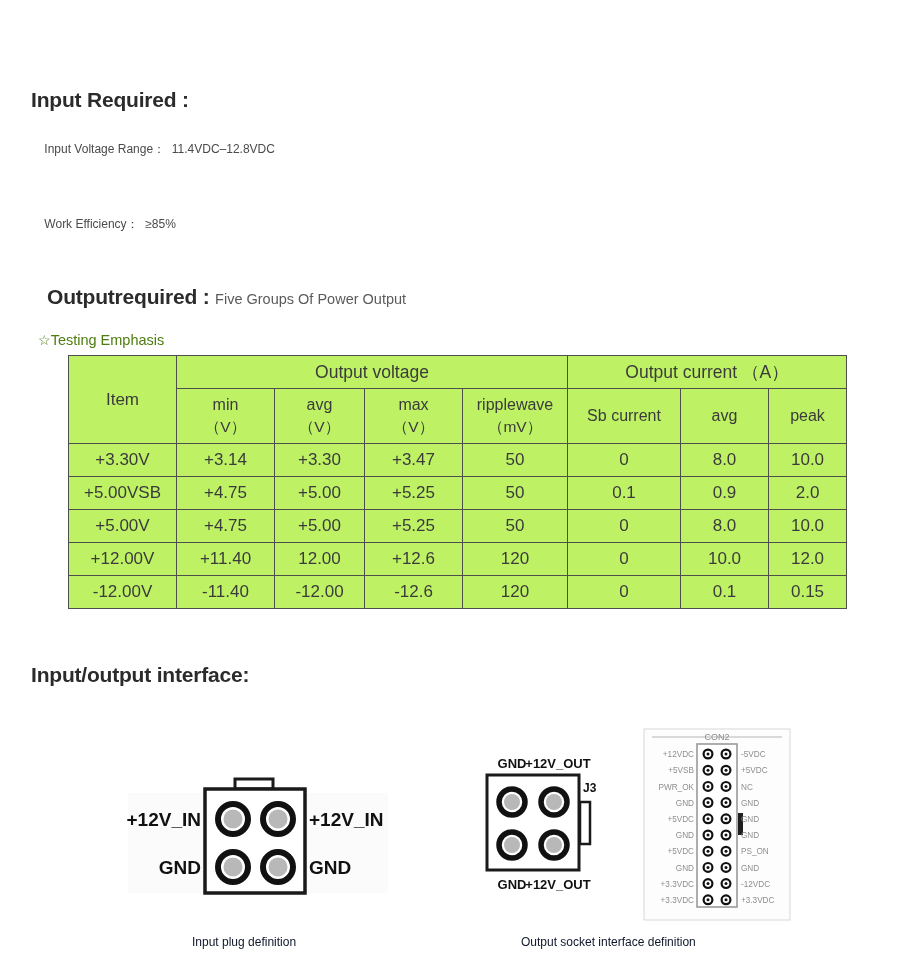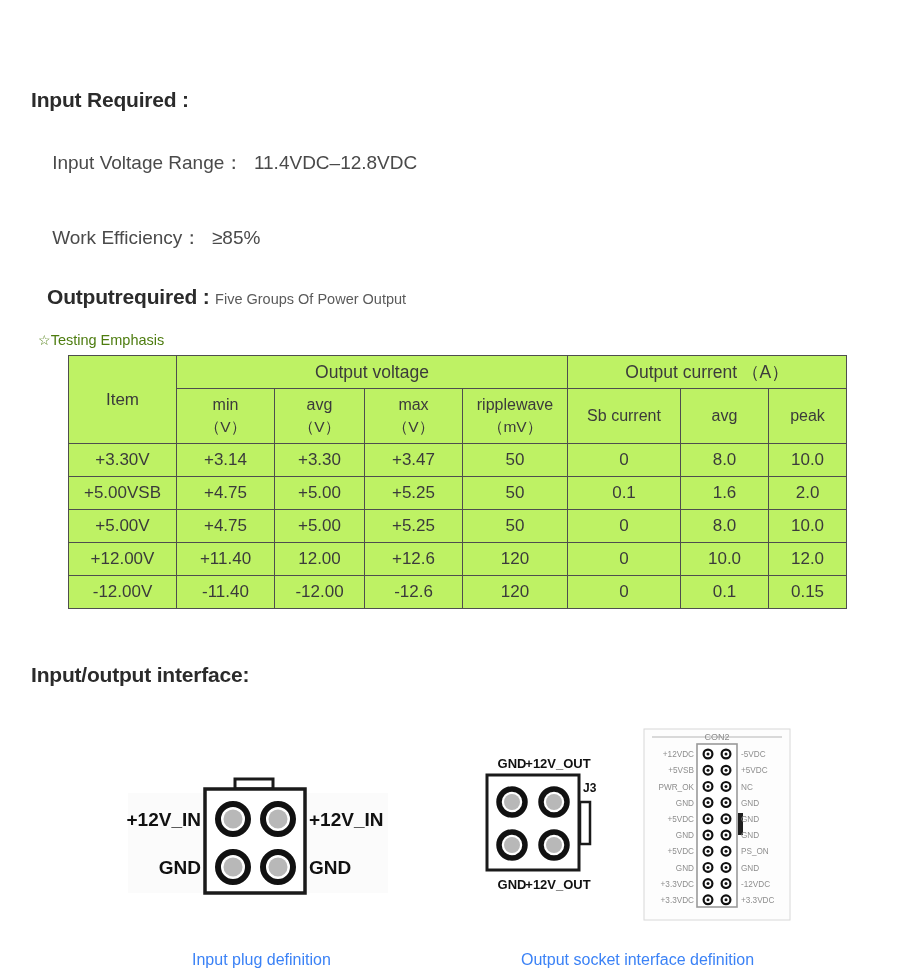--- a/index.html
+++ b/index.html
@@ -31,22 +31,22 @@
   }
 
   #input-required-heading { position: absolute; left: 31px; top: 80px; margin-top: 8px; }
   #output-required-heading { position: absolute; left: 31px; top: 285px; margin-left: 16px; }
   #io-interface-heading { position: absolute; left: 31px; top: 663px; }
 
   
   #spec-list {
     position: absolute;
     left: 31px;
-    top: 125px;
-    font-size: 19px;
+    top: 112px;
+    font-size: 12px;
     color: #4a4a4a;
     line-height: 25px;
   }
   .spec-row { white-space: pre; }
   .spec-label { }
   .spec-value { }
 
   
   #testing-emphasis {
     position: absolute;
@@ -99,24 +99,23 @@
   #diagrams {
     position: absolute;
     left: 0;
     top: 705px;
     width: 910px;
     height: 255px;
   }
 
   .caption {
     position: absolute;
-    font-size: 16px;
-    color: #3b82f6;
+    font-size: 12px;
+    color: #0f172a;
     white-space: nowrap;
-    margin-top: 16px;
   }
   #caption-input { left: 192px; top: 230px; }
   #caption-output { left: 521px; top: 230px; }
 
   
   #input-plug-diagram { position: absolute; left: 108px; top: 58px; }
   #output-socket-diagram { position: absolute; left: 482px; top: 45px; }
   #pin-header-diagram { position: absolute; left: 642px; top: 22px; }
 </style>
 </head>
@@ -191,21 +190,21 @@
       <td class="data">8.0</td>
       <td class="data">10.0</td>
     </tr>
     <tr>
       <td class="data">+5.00VSB</td>
       <td class="data">+4.75</td>
       <td class="data">+5.00</td>
       <td class="data">+5.25</td>
       <td class="data">50</td>
       <td class="data">0.1</td>
-      <td class="data">1.6</td>
+      <td class="data">0.9</td>
       <td class="data">2.0</td>
     </tr>
     <tr>
       <td class="data">+5.00V</td>
       <td class="data">+4.75</td>
       <td class="data">+5.00</td>
       <td class="data">+5.25</td>
       <td class="data">50</td>
       <td class="data">0</td>
       <td class="data">8.0</td>

